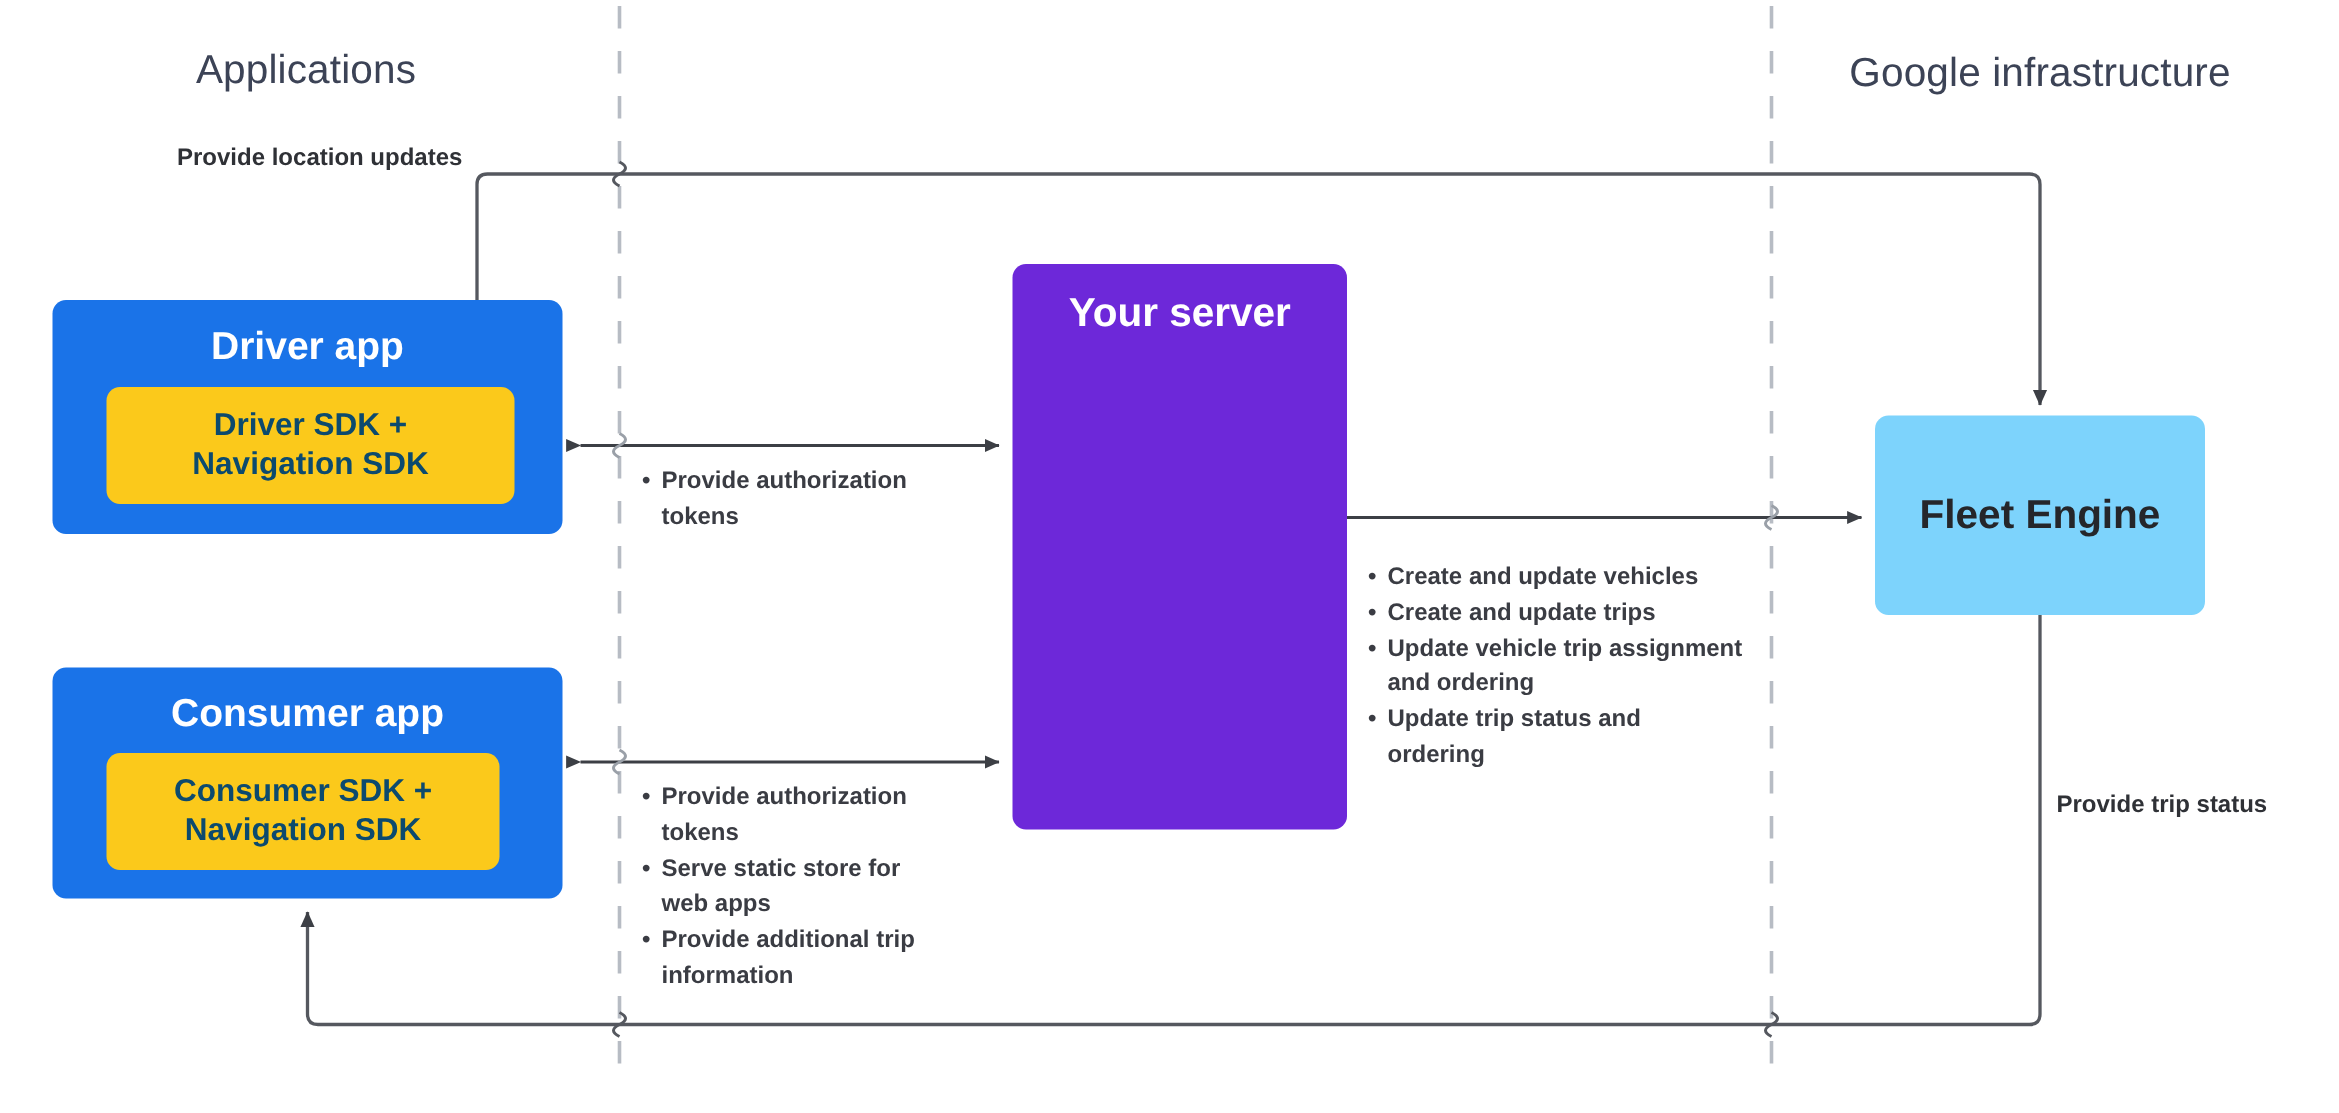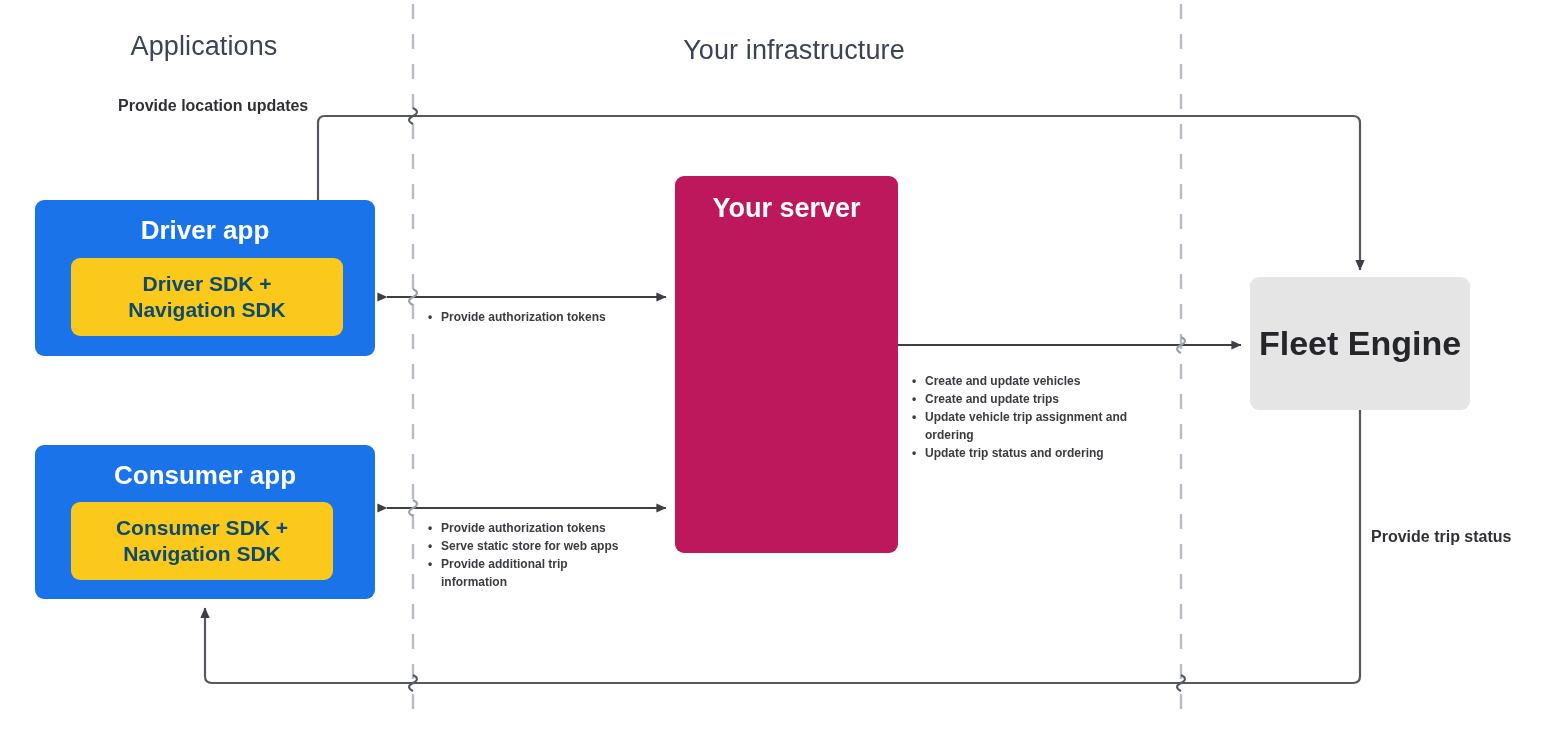--- a/index.html
+++ b/index.html
@@ -60,55 +60,55 @@
     display: flex;
     align-items: center;
     justify-content: center;
     text-align: center;
     color: #0c4a6e;
     font-size: 21px;
     font-weight: bold;
     line-height: 1.25;
   }
   .node-server {
-    background: #be185d;
+    background: #6d28d9;
     border-radius: 9px;
   }
   .node-server .node-title {
     position: absolute;
     left: 0;
     right: 0;
     top: 17px;
     text-align: center;
     color: #ffffff;
     font-size: 27px;
     font-weight: bold;
   }
   .node-engine {
-    background: #e5e5e5;
+    background: #7dd3fc;
     border-radius: 9px;
     display: flex;
     align-items: center;
     justify-content: center;
     color: #25262a;
-    font-size: 34px;
+    font-size: 27px;
     font-weight: bold;
   }
   .edge-label {
     position: absolute;
     color: #2f3136;
     font-size: 16px;
     font-weight: bold;
     white-space: nowrap;
     line-height: 1.2;
   }
   .bullet-list {
     position: absolute;
     color: #3a3c43;
-    font-size: 12px;
+    font-size: 16px;
     font-weight: bold;
     line-height: 1.49;
   }
   .bullet-list .bullet-item {
     position: relative;
     padding-left: 13px;
   }
   .bullet-list .bullet-item::before {
     content: "\2022";
     position: absolute;
@@ -167,21 +167,21 @@
       <path d="M413,500 Q421,504 413,508 Q405,512 413,516" fill="none" stroke="#9aa0a8" stroke-width="2"></path>
     </g>
 
     <g>
       <line x1="898" y1="345" x2="1241" y2="345" stroke="#3c3f45" stroke-width="2.1" marker-end="url(#arrow-r)"></line>
       <path d="M1181,337 Q1189,341 1181,345 Q1173,349 1181,353" fill="none" stroke="#9aa0a8" stroke-width="2"></path>
     </g>
   </svg>
 
   <div class="zone-header" style="left:204px; top:31px;">Applications</div>
-  <div class="zone-header" style="left:794px; top:35px;">Your infrastructure</div>
+  <div class="zone-header" style="left:1360px; top:33px;">Google infrastructure</div>
 
   <div class="node node-app" style="left:35px; top:200px; width:340px; height:156px;padding-left:20px;">
     <div class="node-title" style="top:15px;">Driver app</div>
     <div class="node-sdk" style="left:36px; top:58px; width:272px; height:78px;">
       <span>
         <span>Driver SDK +</span><br>
         <span>Navigation SDK</span>
       </span>
     </div>
   </div>

